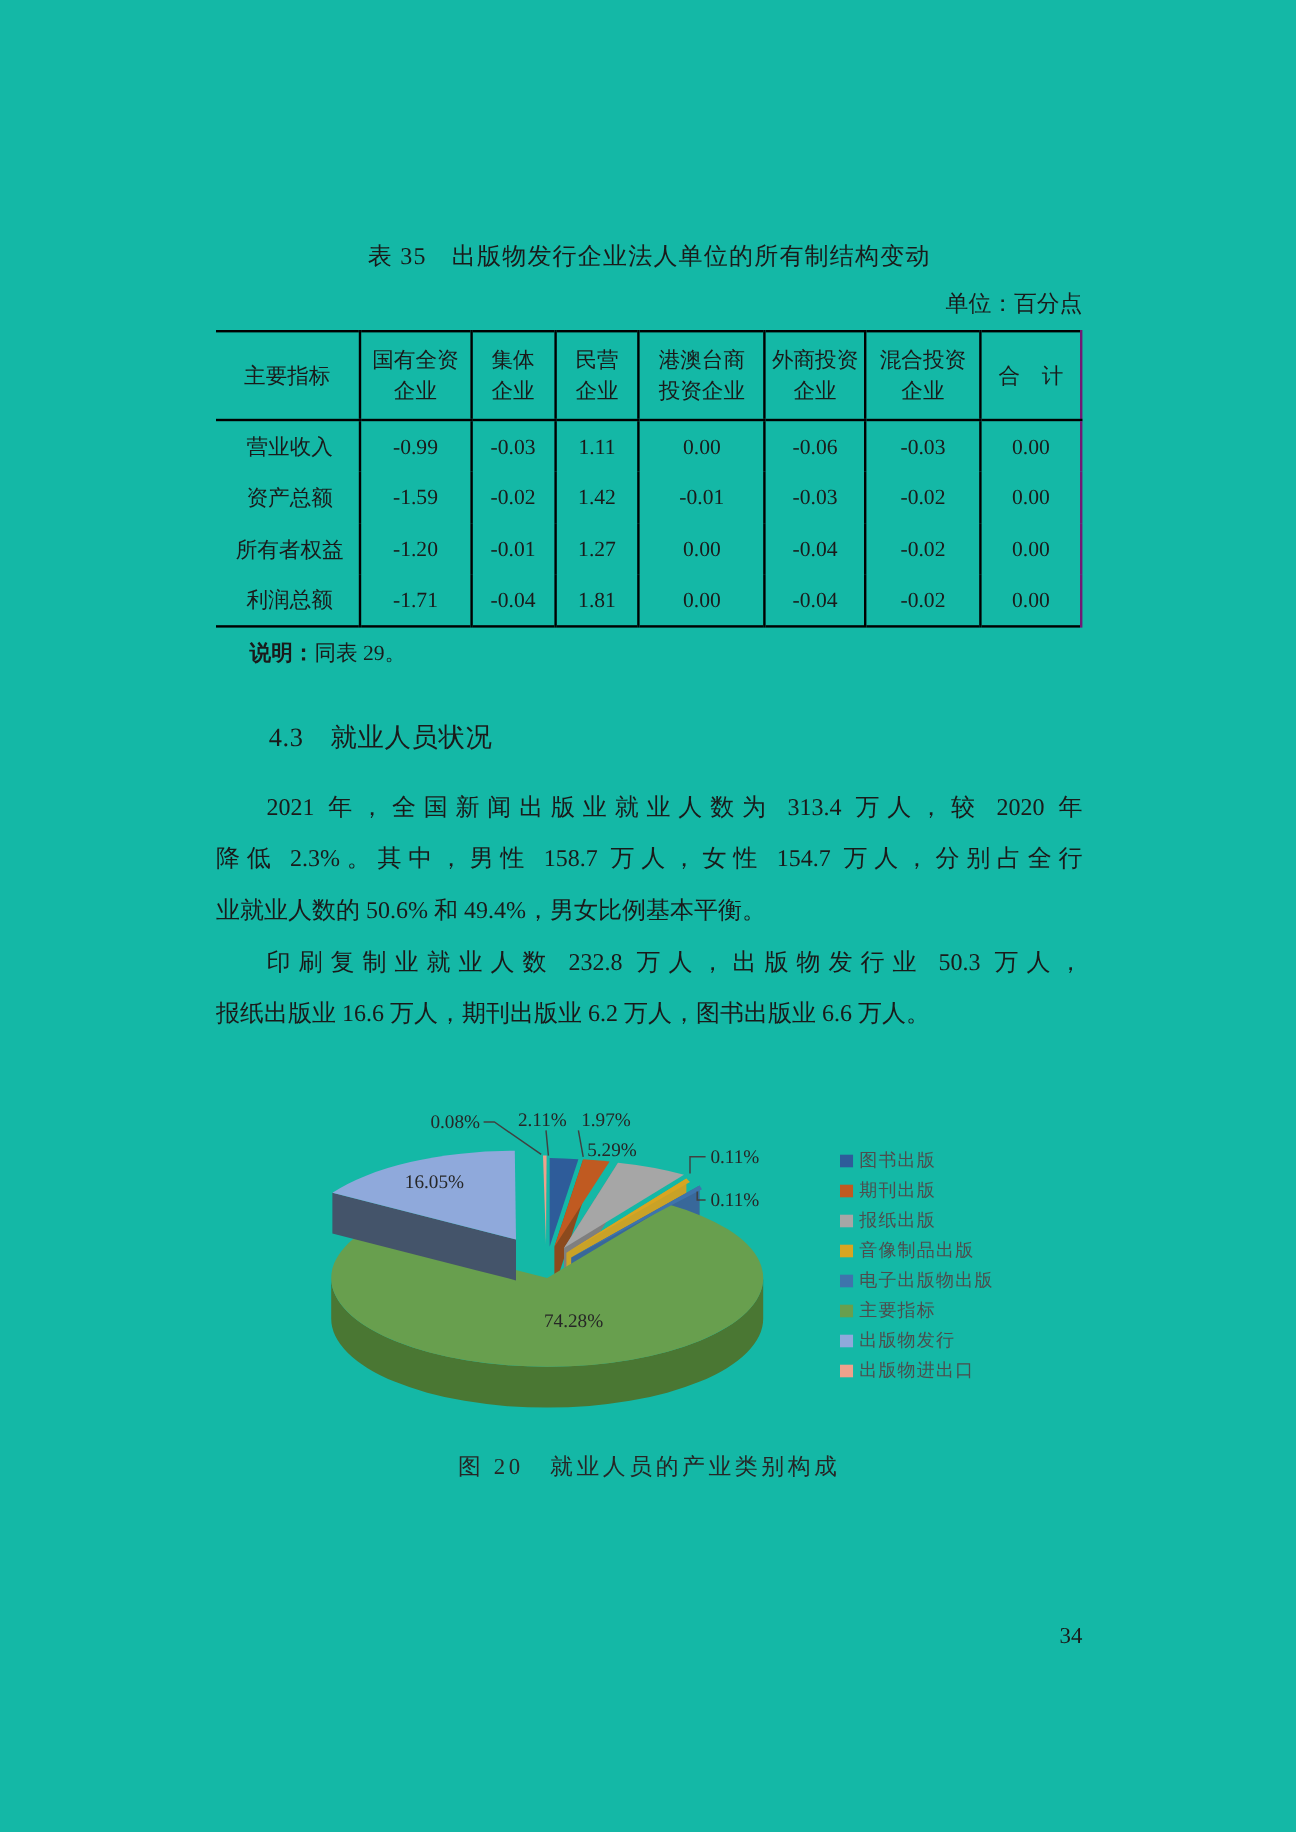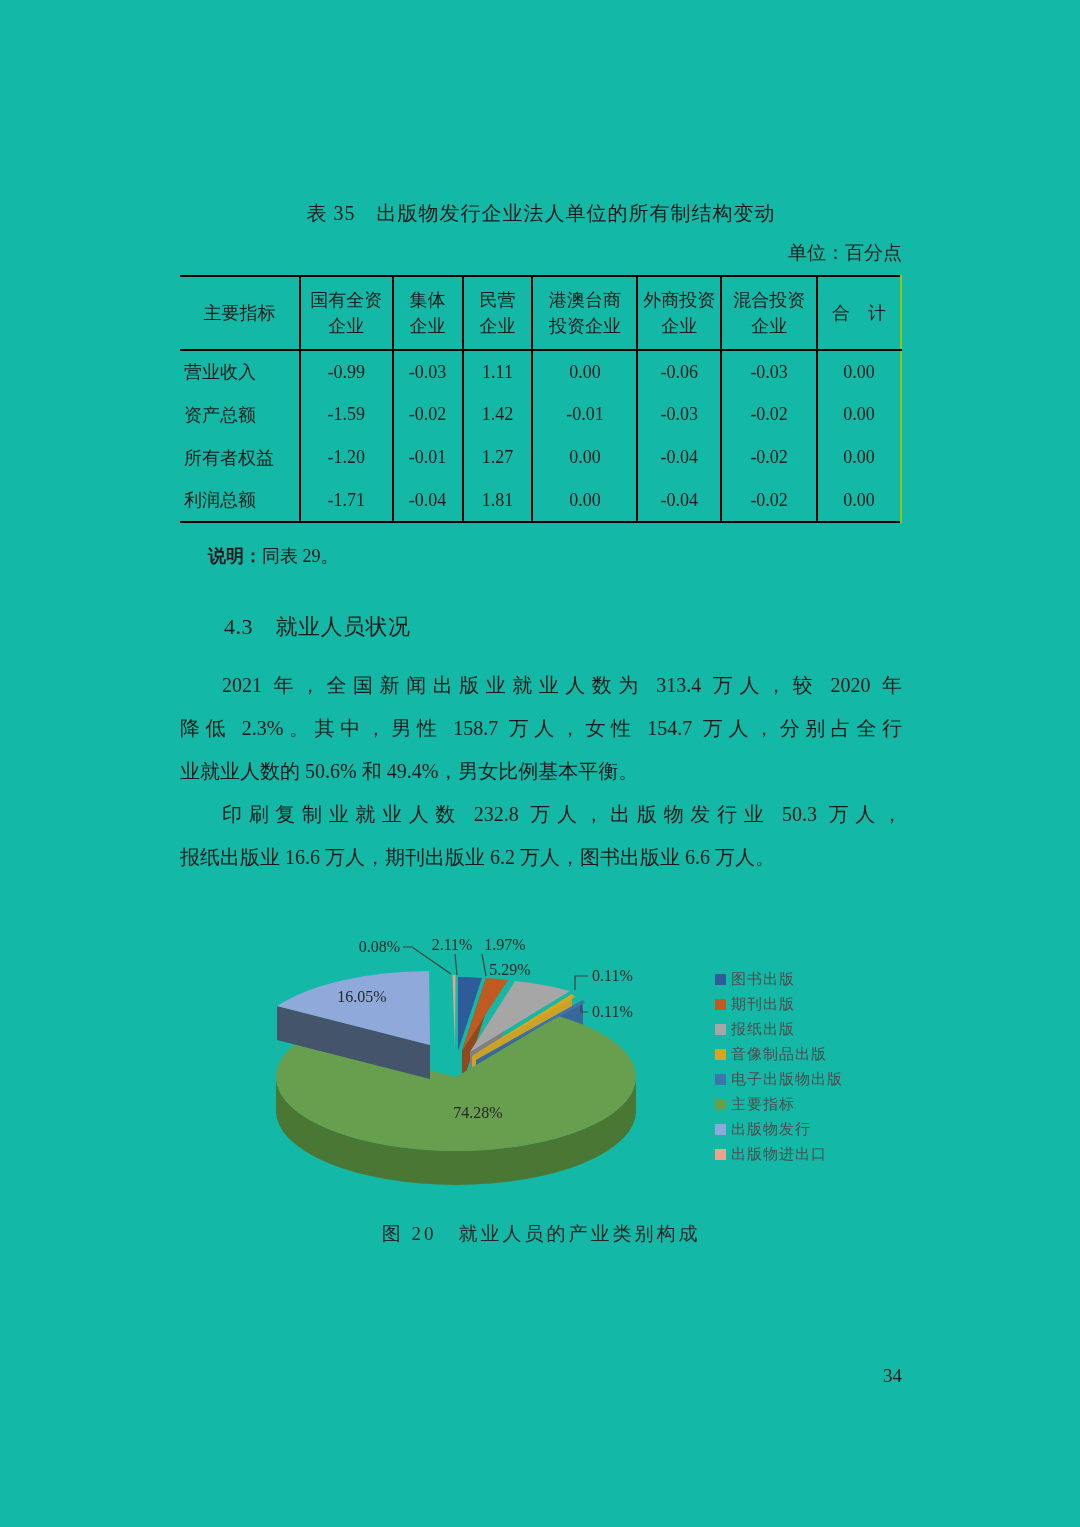--- a/index.html
+++ b/index.html
@@ -12,43 +12,43 @@
   }
   .content { width:722px; margin-left:180px; padding-top:200px; }
 
   .tbl-title { text-align:center; font-size:20px; letter-spacing:1px; }
   .unit-line { text-align:right; font-size:19px; margin-top:13px; }
 
   table.stat { border-collapse:collapse; width:722px; margin-top:9px;
                border-top:2px solid #000; border-bottom:2px solid #000; }
   table.stat td { border-left:2px solid #000; vertical-align:middle;
                   text-align:center; font-size:18px; }
-  table.stat td:first-child { border-left:none; text-align:left; padding-left:4px; }
-  table.stat td:last-child { border-right:2px solid #84cc16; }
+  table.stat td:first-child { border-left:none; text-align:center; padding-left:4px; }
+  table.stat td:last-child { border-right:2px solid #701a75; }
   table.stat tr.hdr td { height:74px; border-bottom:2px solid #000; text-align:center; line-height:1.45; }
   table.stat tr.hdr td:first-child { text-align:center; padding-left:0; }
   table.stat tr.datarow td { height:43px; }
   .h2line { display:block; }
 
-  .note { margin-top:21px; padding-left:28px; font-size:18px; }
+  .note { margin-top:9px; padding-left:28px; font-size:18px; }
   .note b { font-weight:bold; }
 
   .sec-heading { margin-top:44px; padding-left:44px; font-size:22px; font-weight:normal; letter-spacing:0.5px; }
 
   .para { margin-top:22px; font-size:20px; }
   .pline { line-height:43px; width:722px; }
   .jl { text-align:justify; text-align-last:justify; }
   .first { padding-left:42px; }
 
   .figure { position:relative; margin-top:42px; margin-left:80px; width:690px; height:292px; }
   .pie-svg { position:absolute; left:0; top:0; }
   .pct { font-family:"Liberation Serif","DejaVu Serif",serif; font-size:16px; fill:#262626; }
   .leader { fill:none; stroke:#404040; stroke-width:1.2; }
 
-  .legend { position:absolute; left:455px; top:46px; list-style:none; }
+  .legend { position:absolute; left:440px; top:46px; list-style:none; }
   .legend li { display:flex; align-items:center; height:25px; }
   .legend svg { margin-right:5px; flex:0 0 auto; }
   .legend span { font-size:15px; color:#4d4d4d; letter-spacing:1px; white-space:nowrap; }
 
   .caption { text-align:center; font-size:19px; letter-spacing:3px; margin-top:8px; color:#262626; }
   .page-num { text-align:right; font-size:19px; margin-top:118px; color:#1a1a1a; }
 </style>
 </head>
 <body>
 

